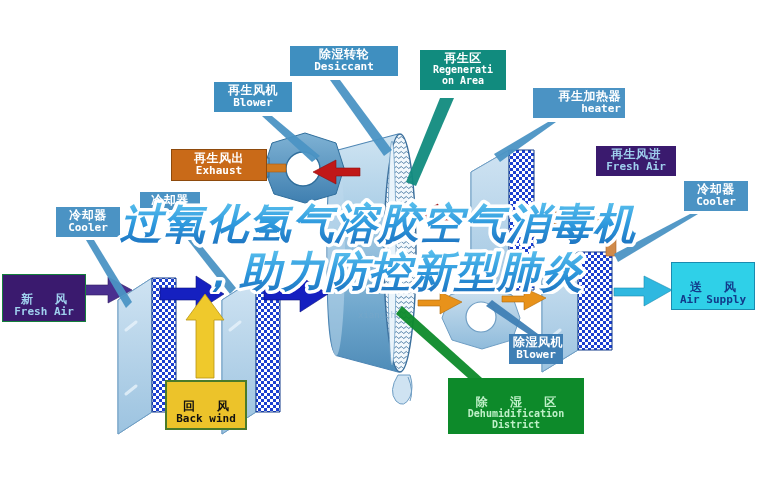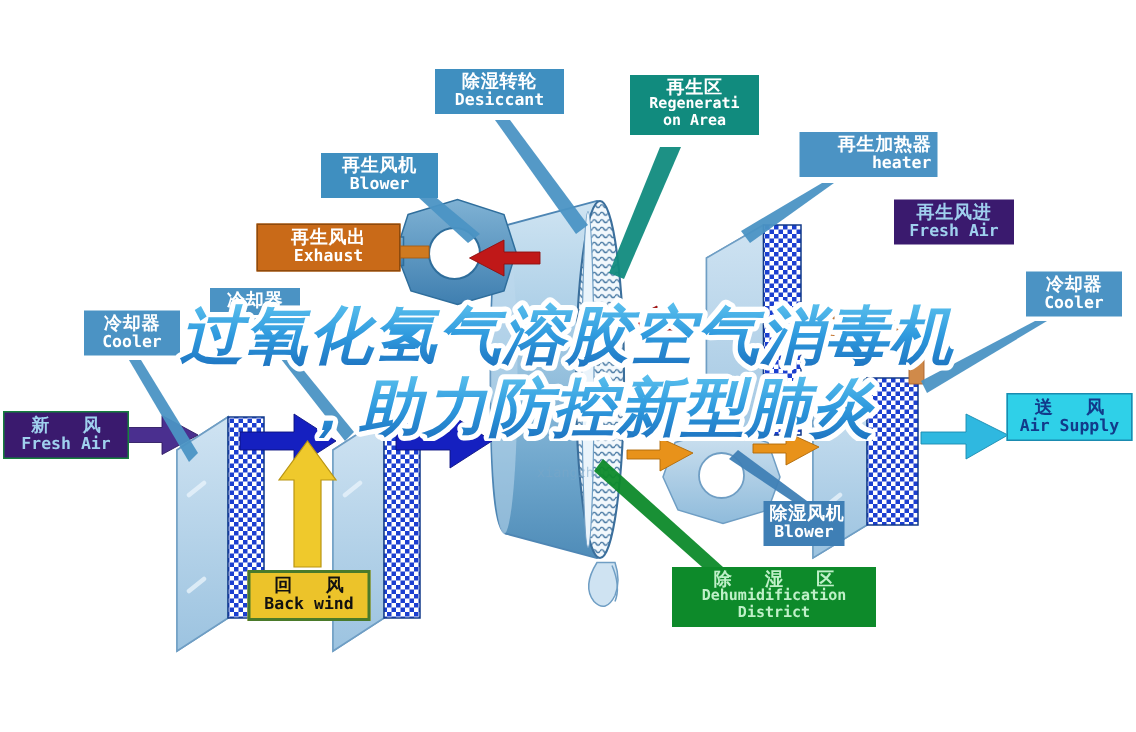--- a/index.html
+++ b/index.html
@@ -27,21 +27,21 @@
     font-size:12px;
     letter-spacing:0.5px;
   }
   .callout .en{
     display:block;
     font-family:"DejaVu Sans Mono","Liberation Mono",monospace;
     font-weight:700;
     font-size:11px;
     letter-spacing:0px;
   }
-  .callout .cn.wide{letter-spacing:9px;padding-left:9px;}
+  .callout .cn.wide{letter-spacing:9px;padding-left:9px;margin-top:16px;}
   .callout .en.small{font-size:10px;}
 
   
   .piece{position:absolute;z-index:20;}
   .titlesvg{display:block;}
 </style>
 </head>
 <body>
 
 <div id="stage">
@@ -211,47 +211,47 @@
 
       <polygon points="528,334 538,334 492,300 486,306" fill="#3f7fb5" opacity="0.95"></polygon>
 
       <polygon points="468,378 482,378 402,306 396,314" fill="#0d8a2a" opacity="0.95"></polygon>
 
       <polygon points="668,278 676,272 616,280 618,290" fill="#2fb8e0" opacity="0.0"></polygon>
     </g>
 
   </svg>
 
-  <div class="callout" style="left:290px;top:46px;width:86px;background:#3f8fc0;color:#fff;">
+  <div class="callout" style="left:290px;top:46px;width:108px;background:#3f8fc0;color:#fff;">
     <span class="cn">除湿转轮</span>
     <span class="en">Desiccant</span>
   </div>
 
-  <div class="callout" style="left:214px;top:82px;width:78px;background:#3f8fc0;color:#fff;margin-top:20px;">
+  <div class="callout" style="left:214px;top:82px;width:78px;background:#3f8fc0;color:#fff;">
     <span class="cn">再生风机</span>
     <span class="en">Blower</span>
   </div>
 
   <div class="callout" style="left:420px;top:50px;width:86px;background:#118b7e;color:#fff;">
     <span class="cn">再生区</span>
     <span class="en small">Regenerati</span>
     <span class="en small">on Area</span>
   </div>
 
   <div class="callout" style="left:533px;top:88px;width:92px;background:#4b93c4;color:#fff;text-align:right;">
     <span class="cn">再生加热器</span>
     <span class="en">heater</span>
   </div>
 
   <div class="callout" style="left:171px;top:149px;width:96px;background:#c96a18;color:#fff;border:1px solid #8e4a0c;">
     <span class="cn">再生风出</span>
     <span class="en">Exhaust</span>
   </div>
 
-  <div class="callout" style="left:596px;top:133px;width:80px;background:#3a1a6e;color:#9fd0ee;">
+  <div class="callout" style="left:596px;top:146px;width:80px;background:#3a1a6e;color:#9fd0ee;">
     <span class="cn">再生风进</span>
     <span class="en">Fresh Air</span>
   </div>
 
   <div class="callout" style="left:684px;top:181px;width:64px;background:#4b93c4;color:#fff;">
     <span class="cn">冷却器</span>
     <span class="en">Cooler</span>
   </div>
 
   <div class="callout" style="left:56px;top:207px;width:64px;background:#4b93c4;color:#fff;">

